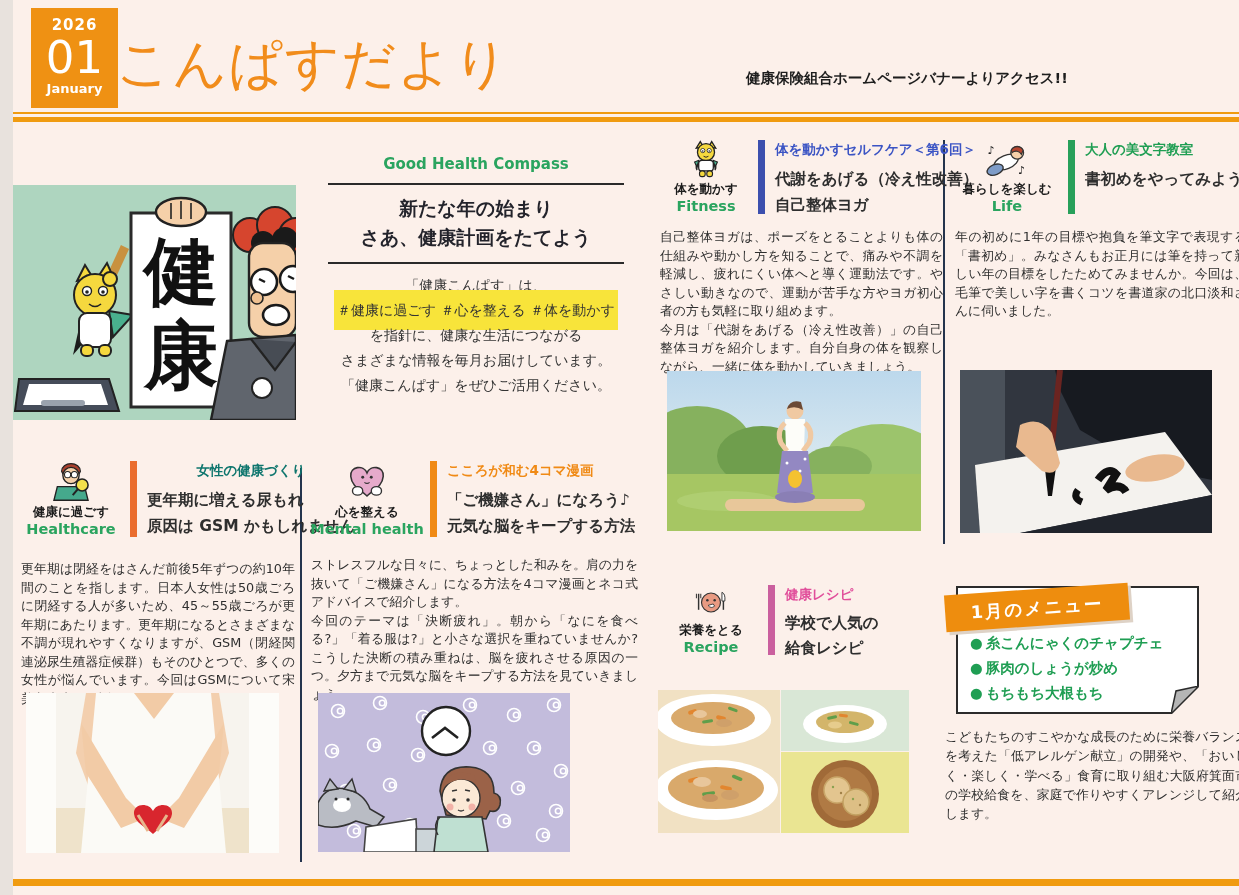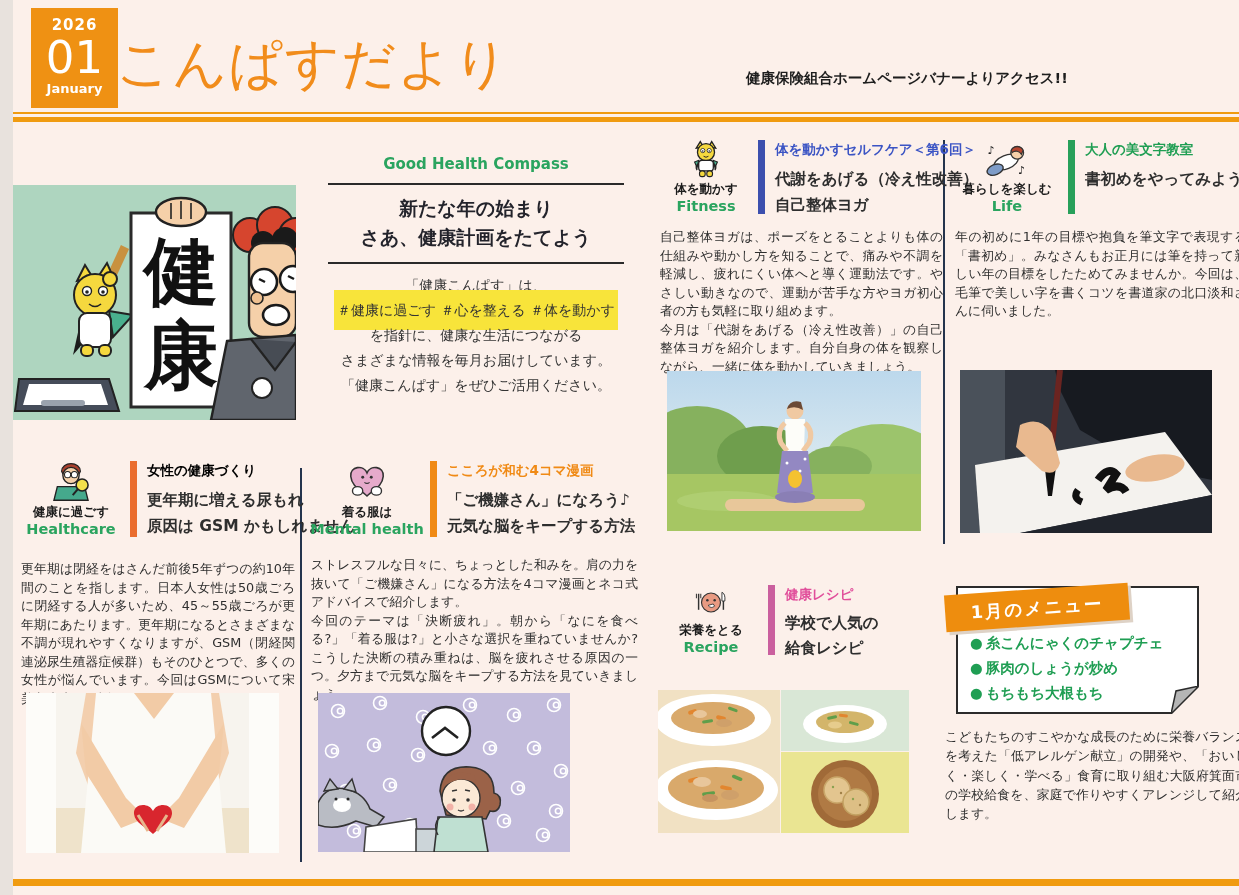--- a/index.html
+++ b/index.html
@@ -39,21 +39,21 @@
   .icon-col { display:flex; flex-direction:column; align-items:center; flex:0 0 auto; }
   .icon-col .ja { font-size:12.5px; font-weight:bold; color:#1d1d1d; margin-top:2px; white-space:nowrap; }
   .icon-col .en { font-size:14.5px; font-weight:bold; color:#2aa45f; white-space:nowrap; }
   .v-bar { width:7px; flex:0 0 auto; margin:0 10px 0 9px; }
   .titles { padding-top:1px; }
   .category { font-size:13.5px; font-weight:bold; margin-bottom:7px; white-space:nowrap; }
   .t { font-size:15.5px; font-weight:bold; color:#2e2e2e; line-height:26px; white-space:nowrap; }
   .sec-body { position:absolute; font-size:12.8px; line-height:18.5px; color:#2e2e2e;
     white-space:pre-line; text-align:justify; }
 
-  .bar-healthcare { background:#ea6d2e; } .cat-healthcare { color:#000000; }
+  .bar-healthcare { background:#ea6d2e; } .cat-healthcare { color:#0f766e;text-align:center; }
   .bar-mental { background:#f08a15; }     .cat-mental { color:#f08a15; }
   .bar-fitness { background:#3c4fae; }    .cat-fitness { color:#3b54c4; }
   .bar-life { background:#27a05a; }       .cat-life { color:#1f9e53; }
   .bar-recipe { background:#ca5f9e; }     .cat-recipe { color:#e14f9b; }
   .t-recipe { line-height:25px; }
 
   #sec-healthcare { left:8px;  top:461px; width:277px; }
   #sec-healthcare .sec-head { height:76px; }
   #body-healthcare { left:8px;  top:560px; width:274px; }
   #sec-mental { left:300px; top:461px; width:325px; }
@@ -322,21 +322,21 @@
     <div class="sec-head">
       <div class="icon-col" style="width:108px">
         <svg width="46" height="46" viewBox="0 0 48 48">
           <path d="M24,14 C20,4 4,6 5,18 C6,30 17,34 24,41 C31,34 42,30 43,18 C44,6 28,4 24,14 Z" fill="#e6aacb" stroke="#333" stroke-width="1.8"></path>
           <circle cx="19" cy="19" r="1.7" fill="#333"></circle>
             <circle cx="29" cy="19" r="1.7" fill="#333"></circle>
           <path d="M21,25 q3,2.5 6,0" fill="none" stroke="#333" stroke-width="1.4"></path>
           <ellipse cx="13" cy="35" rx="6" ry="5" fill="#fff" stroke="#333" stroke-width="1.6"></ellipse>
           <ellipse cx="35" cy="35" rx="6" ry="5" fill="#fff" stroke="#333" stroke-width="1.6"></ellipse>
         </svg>
-        <div class="ja">着る服は</div>
+        <div class="ja">心を整える</div>
         <div class="en">Mental health</div>
       </div>
       <div class="v-bar bar-mental"></div>
       <div class="titles">
         <div class="category cat-mental">こころが和む4コマ漫画</div>
         <div class="t">「ご機嫌さん」になろう♪</div>
         <div class="t">元気な脳をキープする方法</div>
       </div>
     </div>
   </section>

